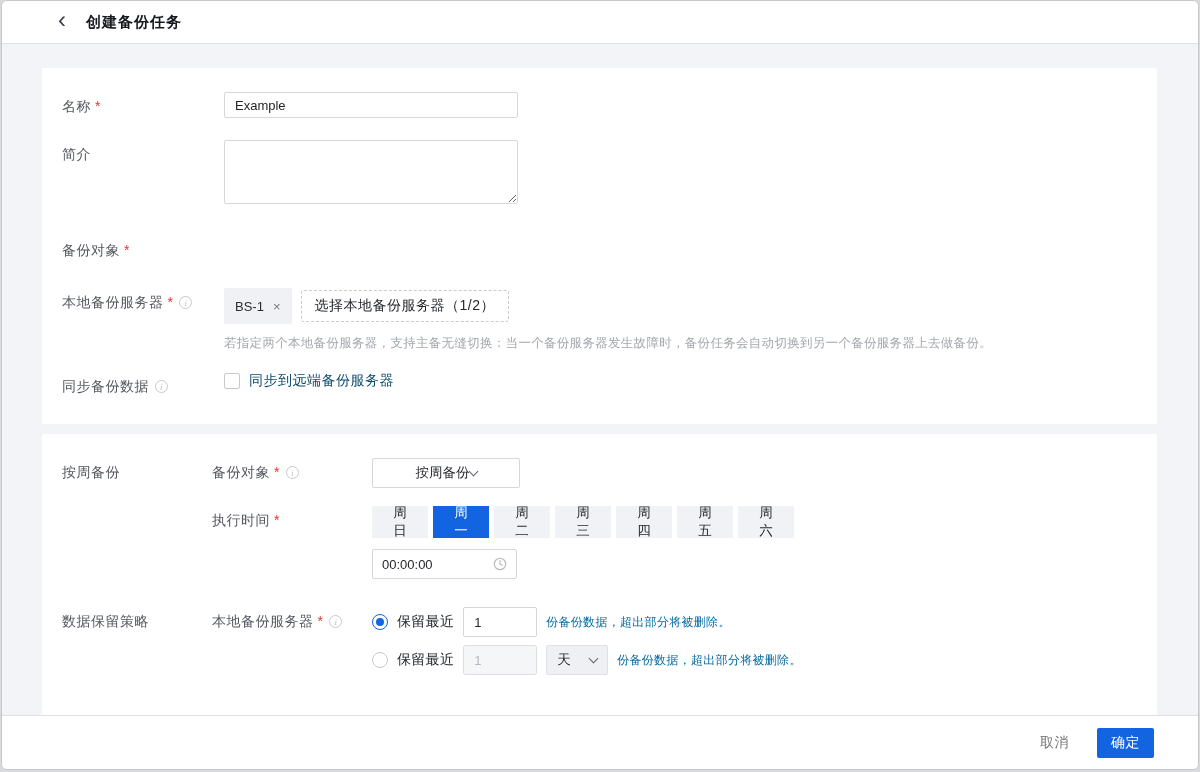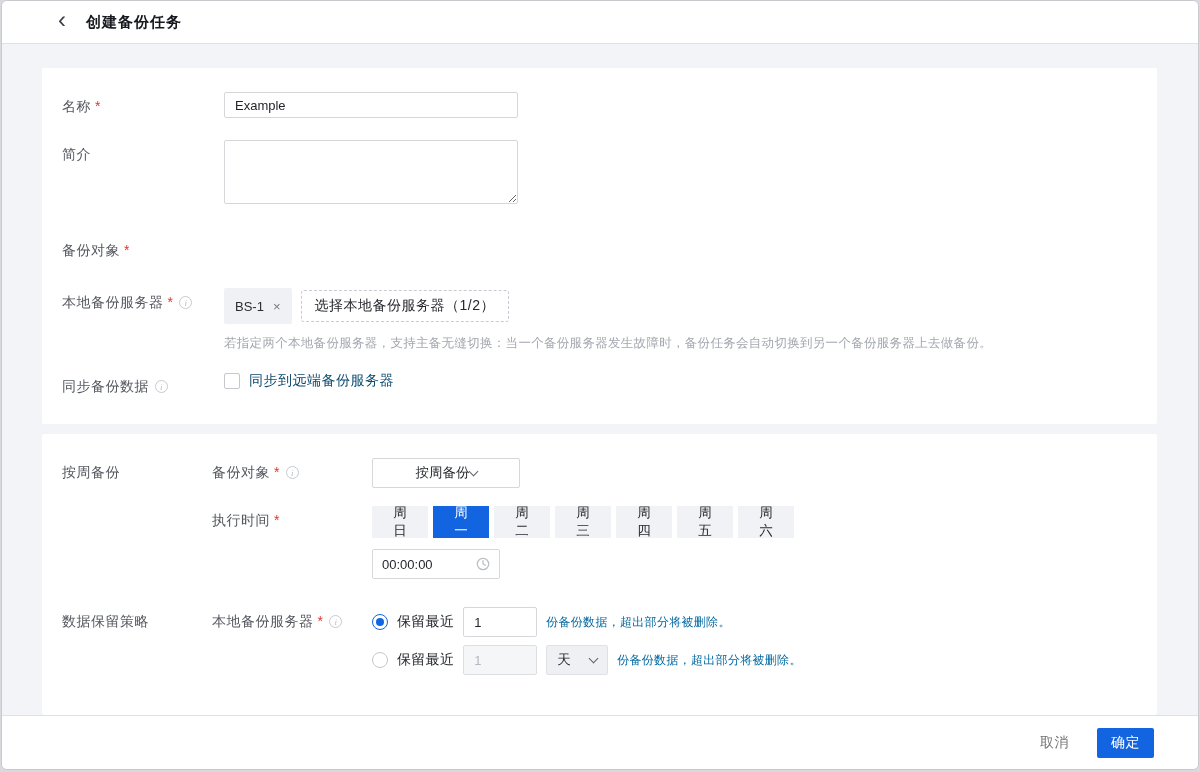--- a/index.html
+++ b/index.html
@@ -49,21 +49,21 @@
   .select-box{width:148px;height:30px;border:1px solid #d5d7db;border-radius:2px;display:flex;align-items:center;justify-content:center;
               padding:0 12px;font-size:13.5px;color:#1f2127;background:#fff;cursor:pointer;}
   .chev{width:7px;height:7px;border-right:1.5px solid #5f636b;border-bottom:1.5px solid #5f636b;transform:rotate(45deg);margin-top:-4px;flex:none;}
 
   .day-group{display:flex;}
   .day-btn{width:56px;height:30px;background:#f1f2f5;border:none;border-radius:0;font-size:13.5px;color:#26282e;margin-right:5px;
            cursor:pointer;display:inline-flex;align-items:center;justify-content:center;font-family:inherit;padding:16px;}
   .day-btn span{letter-spacing:7px;margin-right:-7px;}
   .day-btn.selected{background:var(--accent);color:#fff;}
 
-  .time-input{width:128px;height:30px;border:1px solid #d5d7db;border-radius:2px;display:flex;align-items:center;justify-content:space-between;
+  .time-input{width:145px;height:30px;border:1px solid #d5d7db;border-radius:2px;display:flex;align-items:center;justify-content:space-between;
               padding:0 9px;margin-top:11px;background:#fff;cursor:text;}
   .time-text{font-size:13px;color:#1f2127;}
 
   .radio-row{display:flex;align-items:center;font-size:14px;color:#1f2127;letter-spacing:.3px;}
   .radio{width:16px;height:16px;border-radius:50%;border:1px solid #c5c8cd;background:#fff;margin-right:9px;flex:none;position:relative;cursor:pointer;}
   .radio.on{border-color:var(--accent);}
   .radio.on::after{content:"";position:absolute;left:50%;top:50%;width:8px;height:8px;margin:-4px 0 0 -4px;border-radius:50%;background:var(--accent);}
   .num-input{width:74px;height:30px;border:1px solid #d5d7db;border-radius:2px;padding:0 10px;font-size:13px;color:#1f2127;outline:none;
              margin:0 9px;font-family:inherit;background:#fff;}
   .num-input:disabled{background:#f5f6f8;border-color:#dcdee2;color:#b4b8bf;}

